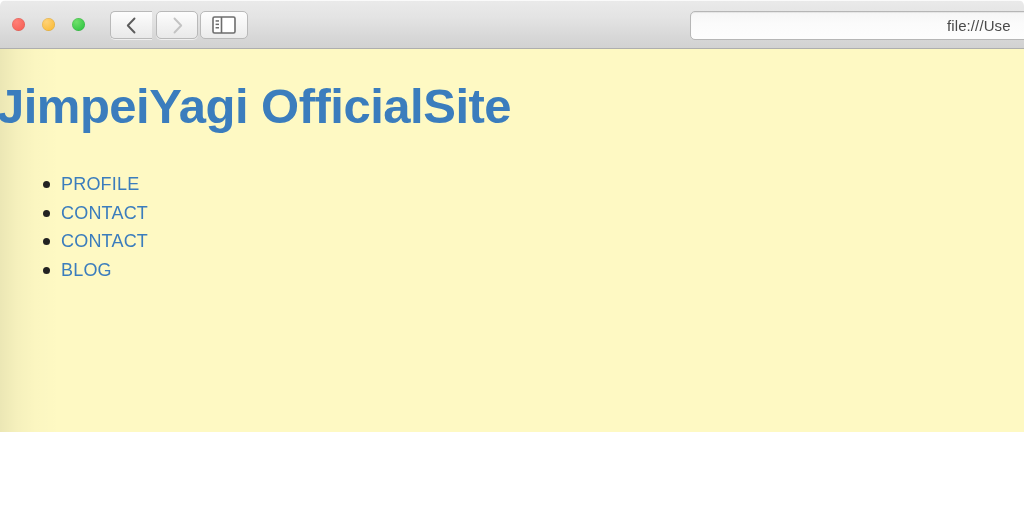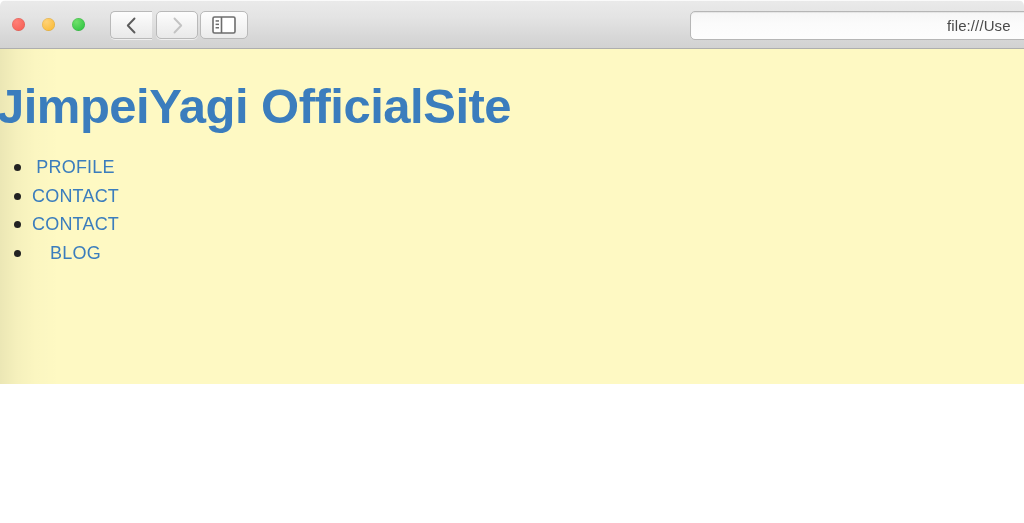--- a/index.html
+++ b/index.html
@@ -11,23 +11,22 @@
     height: 523px;
     overflow: hidden;
     background: #ffffff;
     font-family: "Liberation Sans", sans-serif;
     -webkit-font-smoothing: antialiased;
   }
 
   .browser-window {
     position: relative;
     width: 1024px;
-    height: 384px;
-    overflow: hidden;
-    text-align: center;
+    height: 432px;
+    overflow: hidden;
   }
 
   
   .toolbar {
     position: absolute;
     top: 0;
     left: 0;
     width: 1024px;
     height: 49px;
     background: linear-gradient(to bottom, #eaeaea 0%, #e4e4e4 35%, #d8d8d8 75%, #d2d2d2 100%);
@@ -165,22 +164,22 @@
     color: #3b7dbd;
     letter-spacing: -0.5px;
     line-height: 1;
     white-space: nowrap;
   }
 
   .nav-list {
     position: absolute;
     top: 104px;
     left: 0;
-    margin: 0;
-    padding-left: 32px;
+    margin: 17px;
+    padding-left: 44px;
     list-style: none;
   }
   .nav-item {
     position: relative;
     height: 28.5px;
     line-height: 28.5px;
     font-size: 18px;
   }
   .nav-item .bullet {
     position: absolute;

